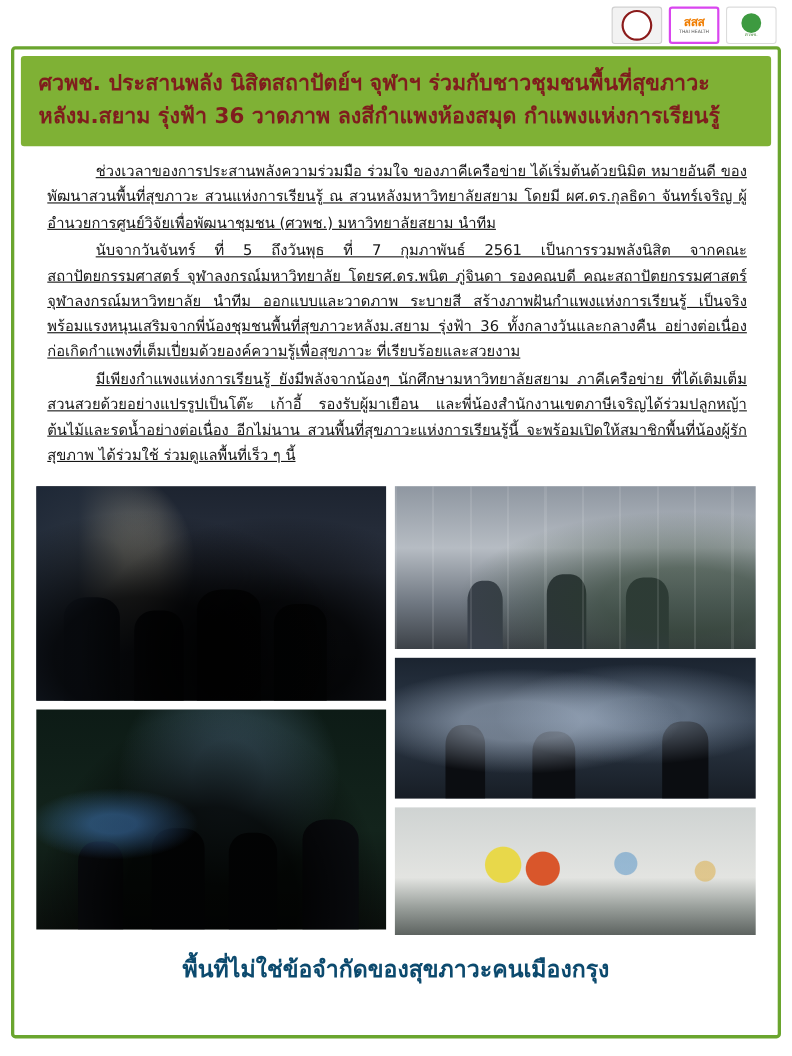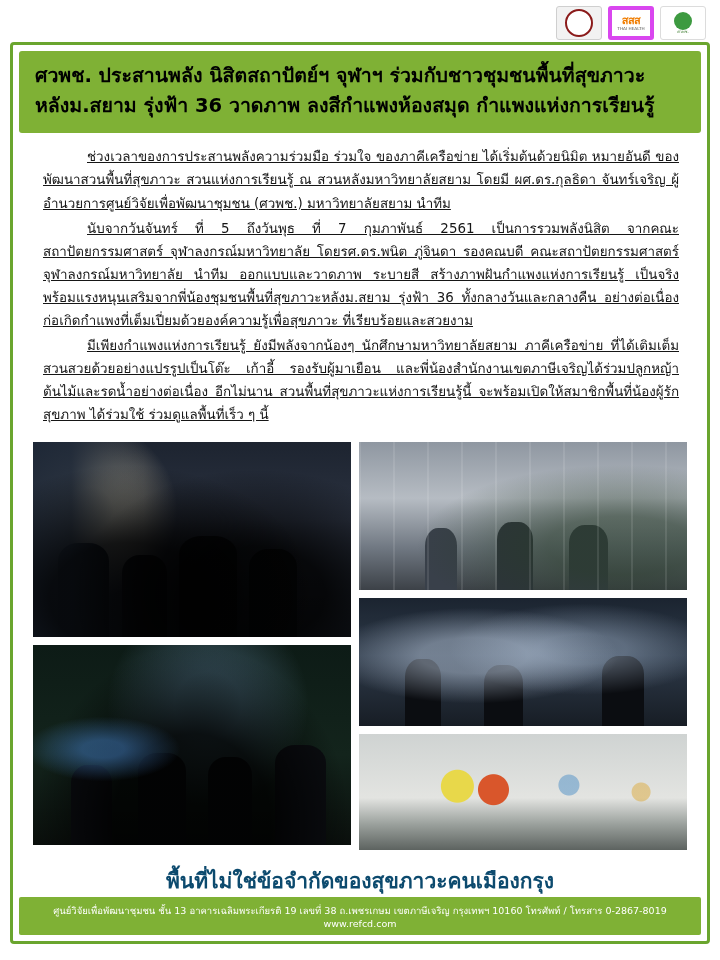--- a/index.html
+++ b/index.html
@@ -60,21 +60,21 @@
     border: 2px solid #8b1b1b;
     display: flex;
     align-items: center;
     justify-content: center;
     background: #ffffff;
     font-size: 5px;
     color: #8b1b1b;
   }
   .logo-thaihealth {
     background: #ffffff;
-    border: 4px solid #d946ef;
+    border: 2px solid #d946ef;
     color: #e8690b;
     flex-direction: column;
     font-weight: bold;
   }
   .logo-thaihealth .th-main {
     font-size: 11px;
     color: #f07d00;
     letter-spacing: -0.5px;
   }
   .logo-thaihealth .th-sub {
@@ -109,21 +109,21 @@
     height: 902px;
     box-sizing: border-box;
     background: #ffffff;
     padding: 6px;
   }
 
   
   .headline {
     background: #7fb135;
     border-radius: 3px;
-    color: #000000;
+    color: #7f1d1d;
     padding: 10px 16px 12px 16px;
     font-size: 19.5px;
     line-height: 1.55;
     font-weight: bold;
     letter-spacing: 0px;
   }
 
   
   .body-copy {
     padding: 12px 22px 6px 24px;
@@ -328,19 +328,15 @@
           <span class="silh" style="left:74%;width:13%;height:55%"></span>
         </div>
         <div class="photo ph5">
           <span class="cap">ภาพจิตรกรรมฝาผนังที่เสร็จสมบูรณ์</span>
         </div>
       </div>
     </div>
 
     <div class="footer-tag">พื้นที่ไม่ใช่ข้อจำกัดของสุขภาวะคนเมืองกรุง</div>
 
-    <div class="footer-bar">
-      <span>ศูนย์วิจัยเพื่อพัฒนาชุมชน  ชั้น 13 อาคารเฉลิมพระเกียรติ 19   เลขที่ 38 ถ.เพชรเกษม เขตภาษีเจริญ กรุงเทพฯ 10160 โทรศัพท์ / โทรสาร 0-2867-8019</span>
-      <span class="url">www.refcd.com</span>
-    </div>
 
   </div>
 </div>
 
 </body></html>

